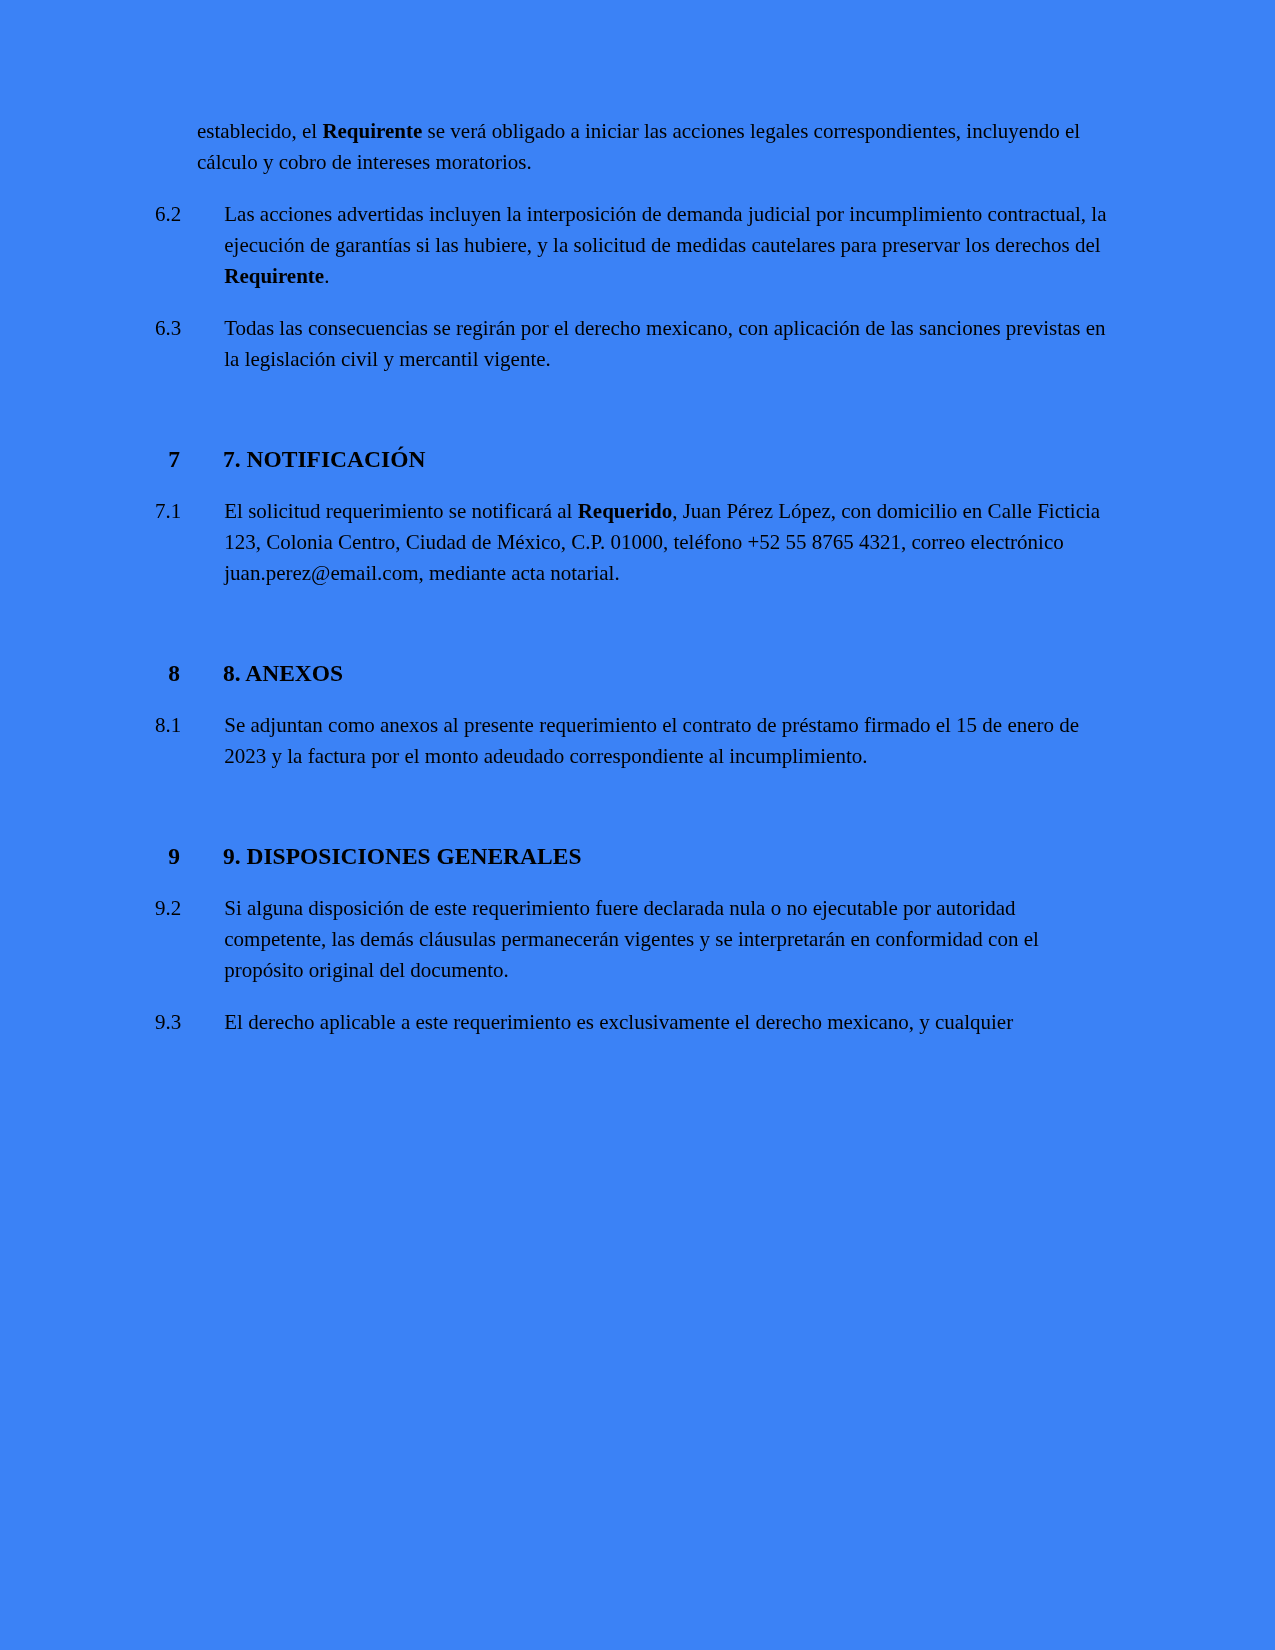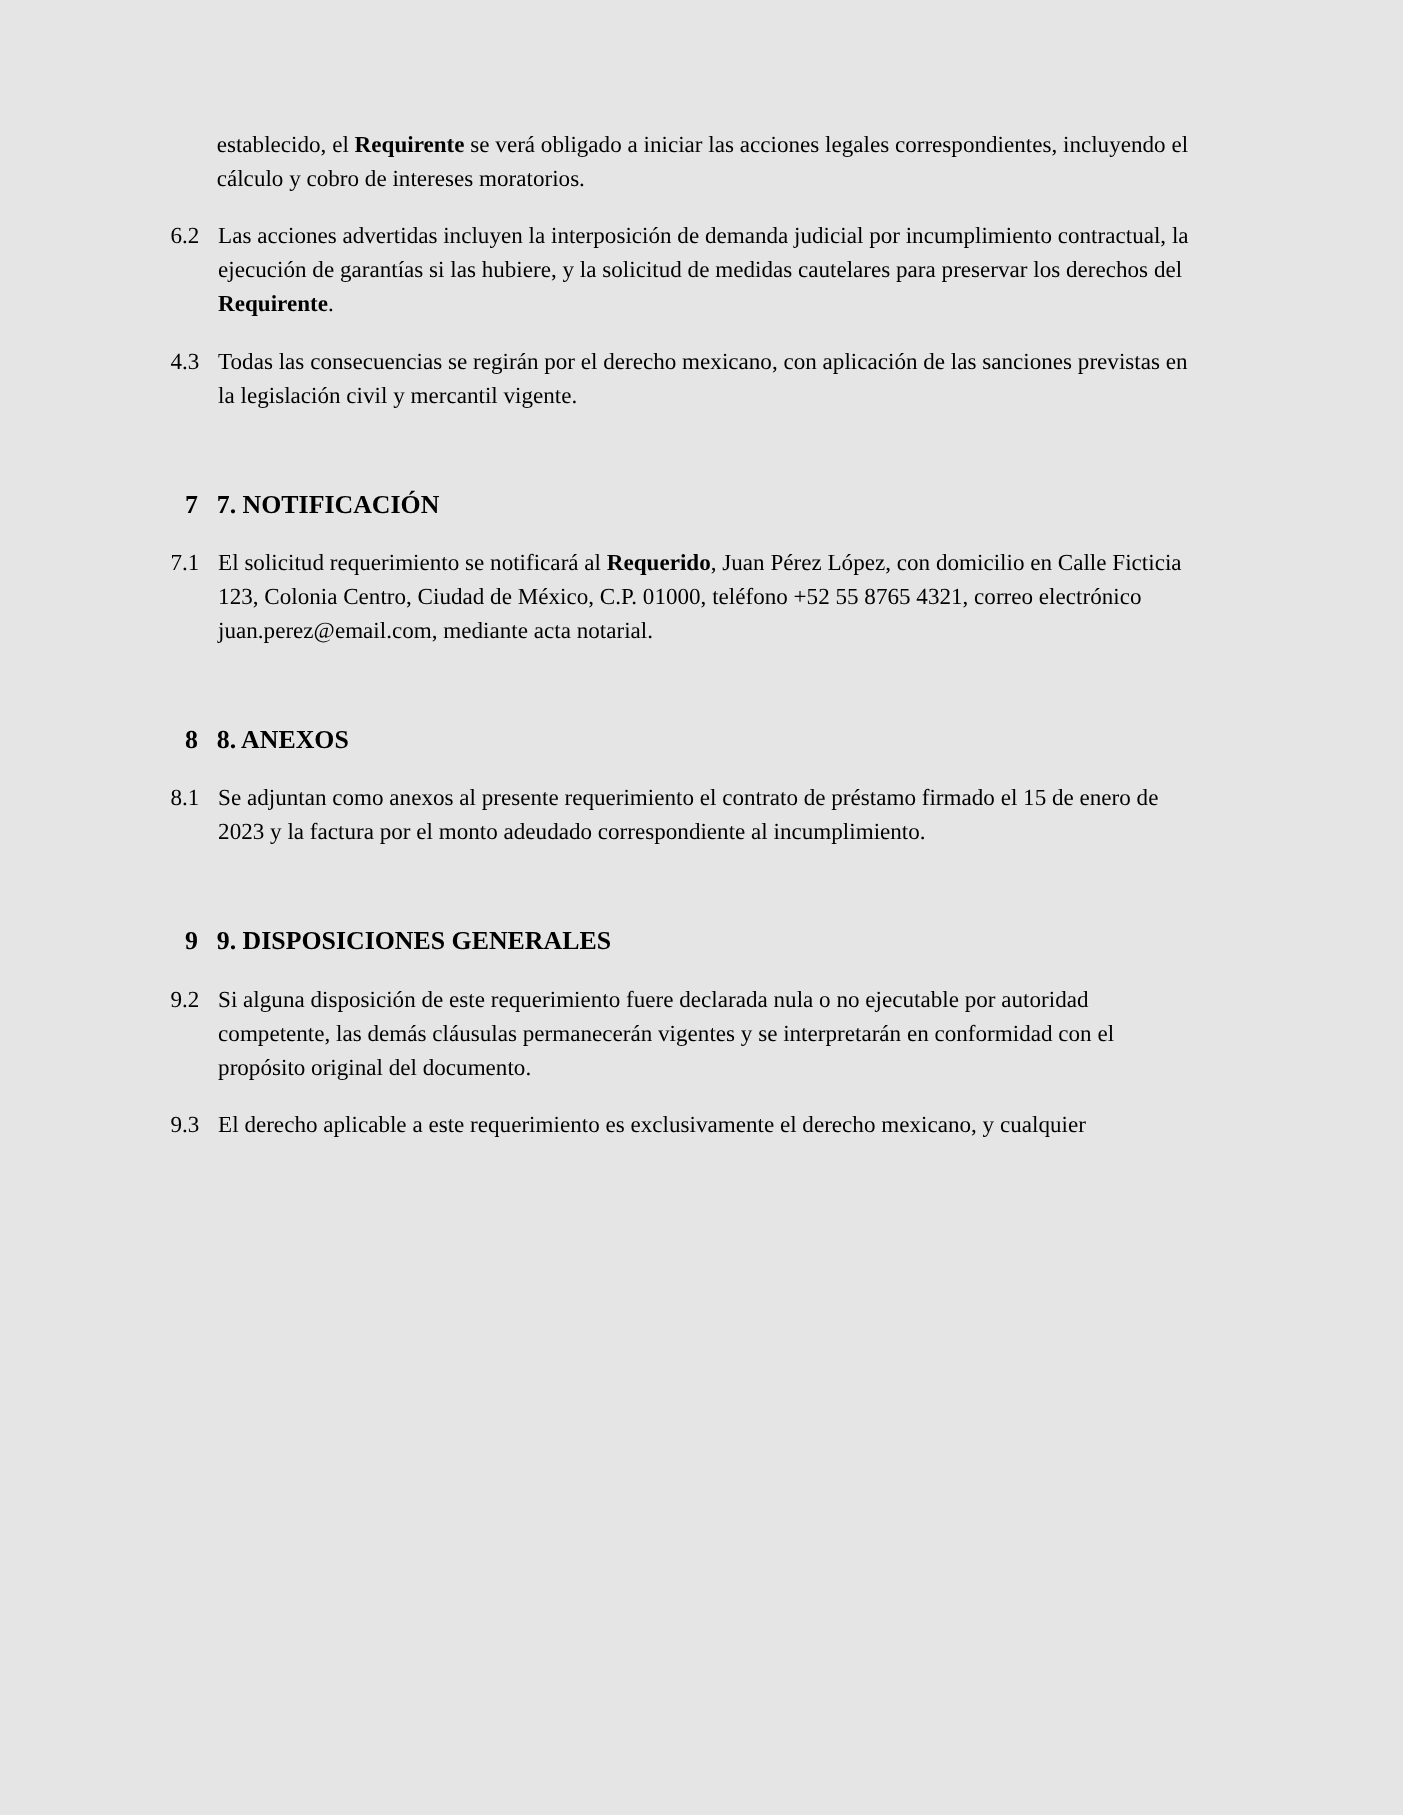--- a/index.html
+++ b/index.html
@@ -5,35 +5,36 @@
   html, body {
     margin: 0;
     padding: 0;
     background: #ffffff;
   }
   .page {
     position: relative;
     width: 1275px;
     height: 1650px;
     margin: 0;
-    background: #e5e5e5;
+    background: #3b82f6;
     box-sizing: border-box;
     padding: 116px 130px 0 155px;
     color: #000000;
     font-family: "Liberation Serif", "DejaVu Serif", serif;
     font-size: 21px;
     line-height: 31px;
     overflow: hidden;
   }
   .row {
     display: flex;
     align-items: baseline;
   }
   .row + .row {
     margin-top: 21px;
+    gap: 26px;
   }
   .row.heading {
     margin-top: 69px;
     font-weight: bold;
     font-size: 23.5px;
     line-height: 31px;
   }
   .num {
     flex: 0 0 42px;
     box-sizing: border-box;
@@ -57,21 +58,21 @@
   <main class="doc" id="doc-body">
       <div class="row">
         <span class="num"></span>
         <p class="txt"><span>establecido, el </span><strong>Requirente</strong><span> se verá obligado a iniciar las acciones legales correspondientes, incluyendo el cálculo y cobro de intereses moratorios.</span></p>
       </div>
       <div class="row">
         <span class="num">6.2</span>
         <p class="txt"><span>Las acciones advertidas incluyen la interposición de demanda judicial por incumplimiento contractual, la ejecución de garantías si las hubiere, y la solicitud de medidas cautelares para preservar los derechos del </span><strong>Requirente</strong><span>.</span></p>
       </div>
       <div class="row">
-        <span class="num">4.3</span>
+        <span class="num">6.3</span>
         <p class="txt"><span>Todas las consecuencias se regirán por el derecho mexicano, con aplicación de las sanciones previstas en la legislación civil y mercantil vigente.</span></p>
       </div>
       <div class="row heading">
         <span class="num">7</span>
         <p class="txt">7. NOTIFICACIÓN</p>
       </div>
       <div class="row">
         <span class="num">7.1</span>
         <p class="txt"><span>El solicitud requerimiento se notificará al </span><strong>Requerido</strong><span>, Juan Pérez López, con domicilio en Calle Ficticia 123, Colonia Centro, Ciudad de México, C.P. 01000, teléfono +52 55 8765 4321, correo electrónico juan.perez@email.com, mediante acta notarial.</span></p>
       </div>

